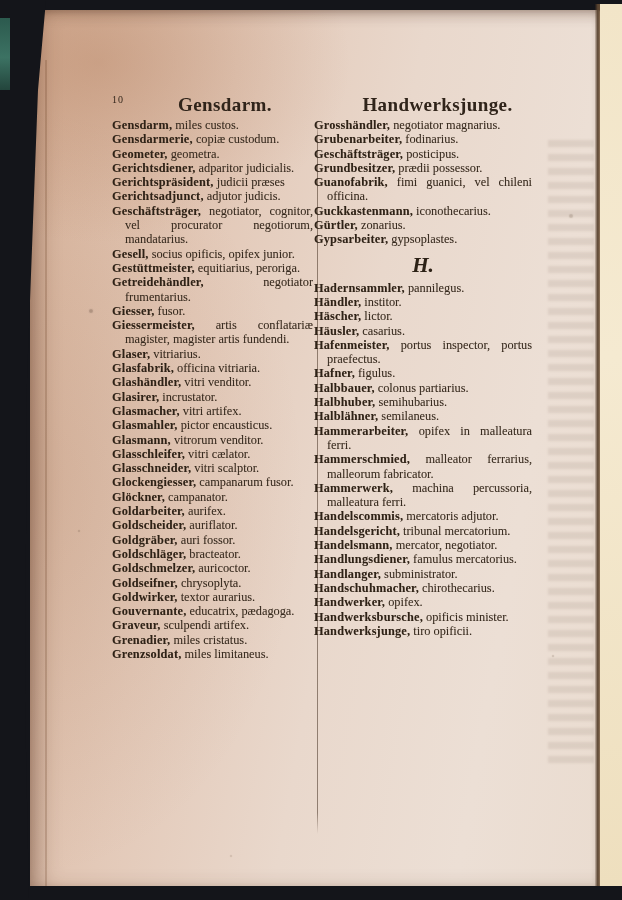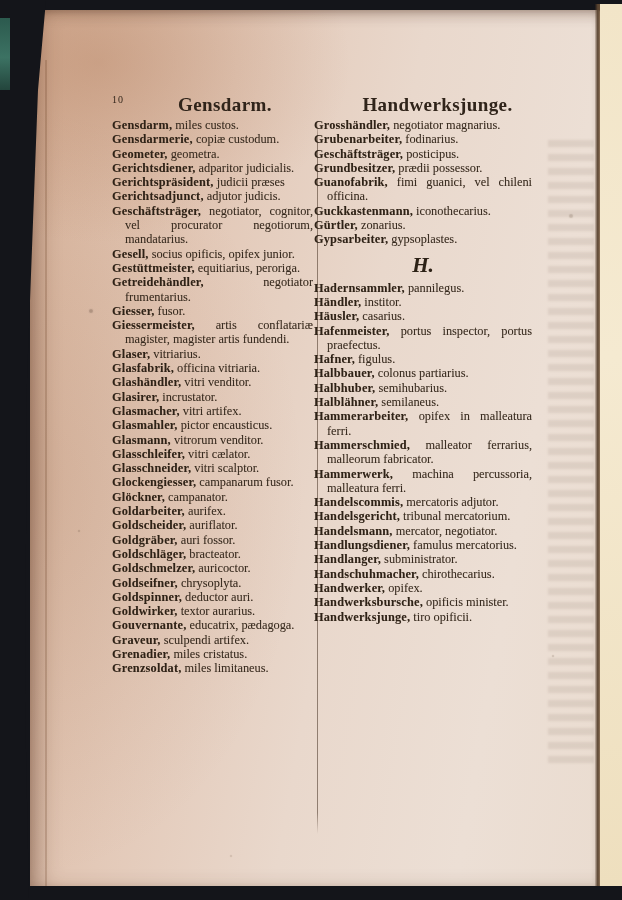--- a/index.html
+++ b/index.html
@@ -137,39 +137,39 @@
         <p class="entry"><b>Glasschleifer,</b> vitri cælator.</p>
         <p class="entry"><b>Glasschneider,</b> vitri scalptor.</p>
         <p class="entry"><b>Glockengiesser,</b> campanarum fusor.</p>
         <p class="entry"><b>Glöckner,</b> campanator.</p>
         <p class="entry"><b>Goldarbeiter,</b> aurifex.</p>
         <p class="entry"><b>Goldscheider,</b> auriflator.</p>
         <p class="entry"><b>Goldgräber,</b> auri fossor.</p>
         <p class="entry"><b>Goldschläger,</b> bracteator.</p>
         <p class="entry"><b>Goldschmelzer,</b> auricoctor.</p>
         <p class="entry"><b>Goldseifner,</b> chrysoplyta.</p>
-        <p class="entry"><b>Goldspinner,</b> deductor auri.</p>
         <p class="entry"><b>Goldwirker,</b> textor aurarius.</p>
         <p class="entry"><b>Gouvernante,</b> educatrix, pædagoga.</p>
         <p class="entry"><b>Graveur,</b> sculpendi artifex.</p>
         <p class="entry"><b>Grenadier,</b> miles cristatus.</p>
         <p class="entry"><b>Grenzsoldat,</b> miles limitaneus.</p>
       </div>
     <div class="col right">
         <p class="entry"><b>Grosshändler,</b> negotiator magnarius.</p>
         <p class="entry"><b>Grubenarbeiter,</b> fodinarius.</p>
         <p class="entry"><b>Geschäftsträger,</b> posticipus.</p>
         <p class="entry"><b>Grundbesitzer,</b> prædii possessor.</p>
         <p class="entry"><b>Guanofabrik,</b> fimi guanici, vel chileni officina.</p>
         <p class="entry"><b>Guckkastenmann,</b> iconothecarius.</p>
         <p class="entry"><b>Gürtler,</b> zonarius.</p>
         <p class="entry"><b>Gypsarbeiter,</b> gypsoplastes.</p>
         <div class="section-heading">H.</div>
         <p class="entry"><b>Hadernsammler,</b> pannilegus.</p>
         <p class="entry"><b>Händler,</b> institor.</p>
+        <p class="entry"><b>Häscher,</b> lictor.</p>
         <p class="entry"><b>Häusler,</b> casarius.</p>
         <p class="entry"><b>Hafenmeister,</b> portus inspector, portus praefectus.</p>
         <p class="entry"><b>Hafner,</b> figulus.</p>
         <p class="entry"><b>Halbbauer,</b> colonus partiarius.</p>
         <p class="entry"><b>Halbhuber,</b> semihubarius.</p>
         <p class="entry"><b>Halblähner,</b> semilaneus.</p>
         <p class="entry"><b>Hammerarbeiter,</b> opifex in malleatura ferri.</p>
         <p class="entry"><b>Hammerschmied,</b> malleator ferrarius, malleorum fabricator.</p>
         <p class="entry"><b>Hammerwerk,</b> machina percussoria, malleatura ferri.</p>
         <p class="entry"><b>Handelscommis,</b> mercatoris adjutor.</p>

